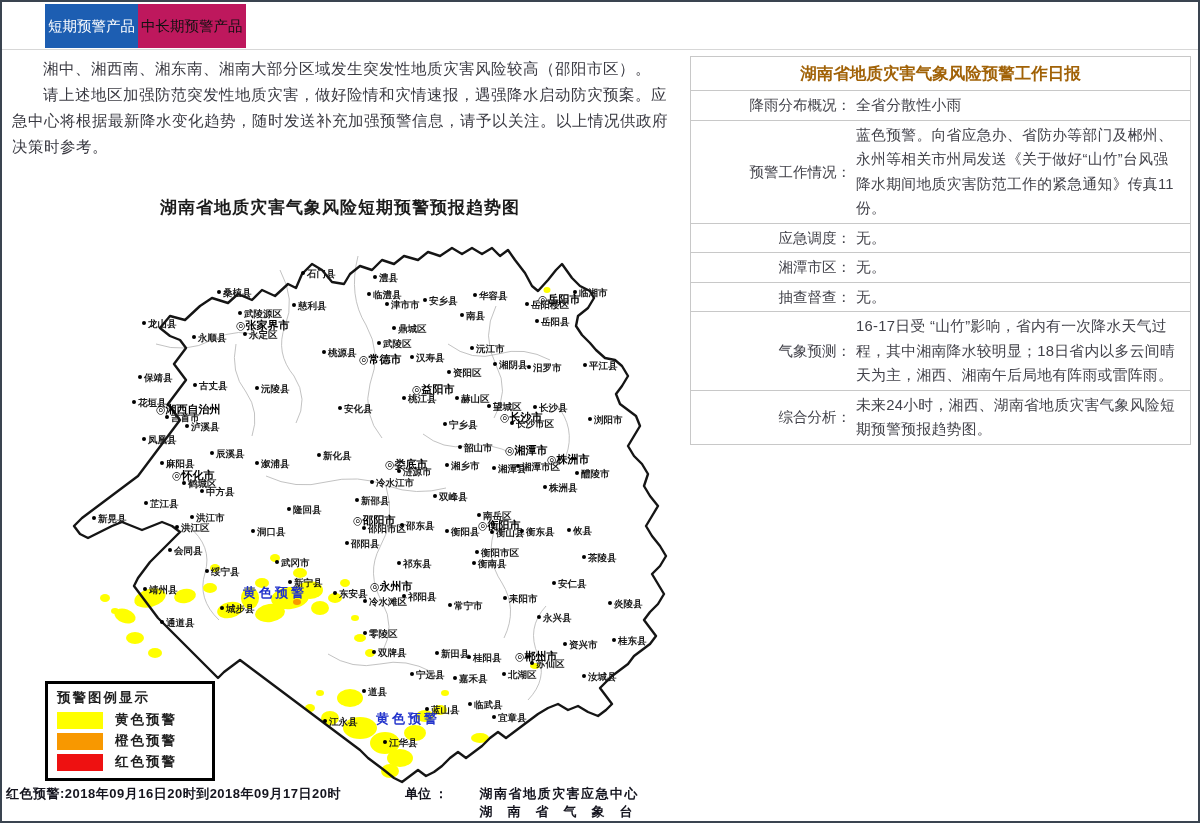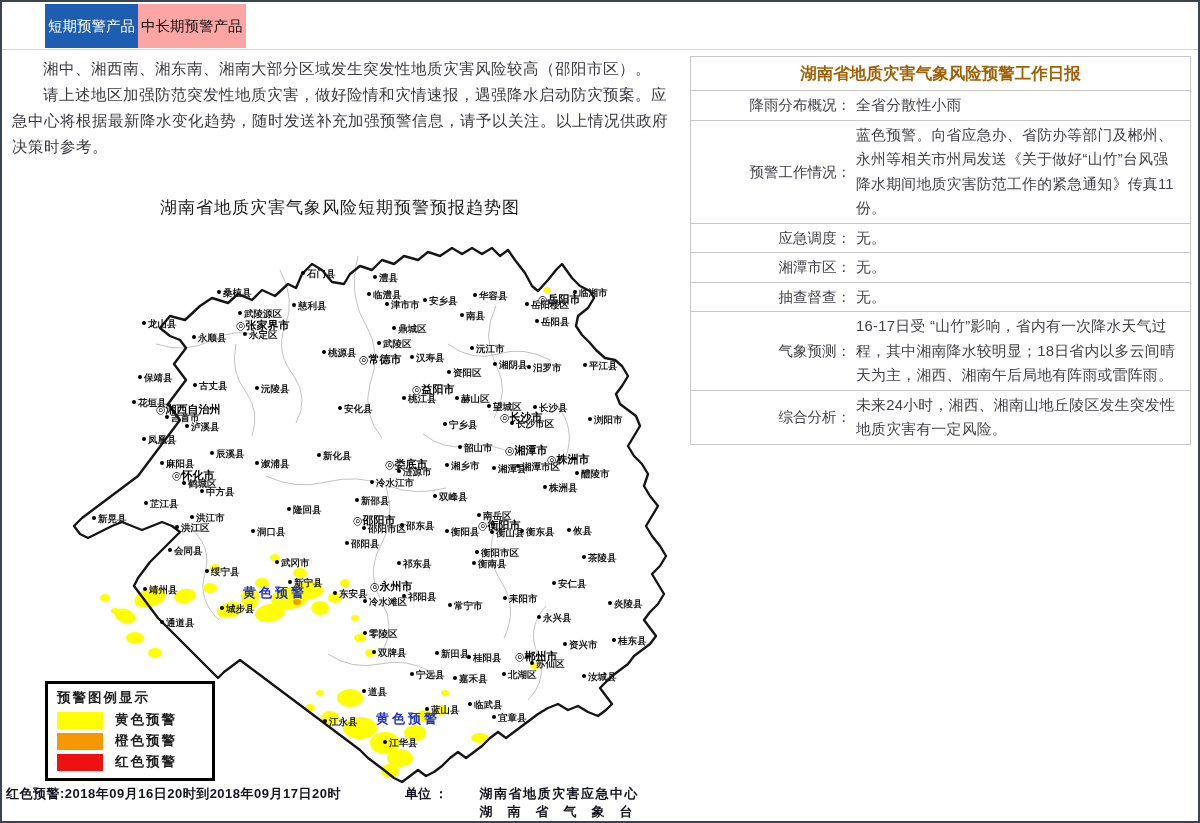--- a/index.html
+++ b/index.html
@@ -4,26 +4,26 @@
 <style>
   html,body{margin:0;padding:0;background:#e8e8e8;}
   *{box-sizing:border-box;}
   body{font-family:"Liberation Sans","DejaVu Sans",sans-serif;}
   .page{position:relative;width:1200px;height:823px;background:#ffffff;border:2px solid #3a4450;overflow:hidden;}
   
   .header{position:relative;height:48px;background:#ffffff;border-bottom:1px solid #d7d7d7;}
   .tabbar{position:absolute;left:43px;top:2px;display:flex;align-items:center;}
   .tab{height:44px;line-height:44px;font-size:14.5px;padding:0 3px;cursor:pointer;white-space:nowrap;}
   .tab-active{background:#1d5eb2;color:#ffffff;}
-  .tab-inactive{background:#fca5a5;color:#111111;}
+  .tab-inactive{background:#be185d;color:#111111;}
   .content{position:relative;height:769px;}
   
   .paras{position:absolute;top:6px;left:10px;width:668px;color:#3a3a42;font-size:15.5px;line-height:26px;letter-spacing:0.5px;}
   .paras p{margin:0;text-indent:2em;}
-  .map-title{position:absolute;top:146px;left:0;width:676px;text-align:center;font-size:17px;font-weight:normal;color:#1b1b1b;letter-spacing:1px;}
+  .map-title{position:absolute;top:146px;left:0;width:676px;text-align:center;font-size:17px;font-weight:bold;color:#1b1b1b;letter-spacing:1px;}
   .map-wrap{position:absolute;top:176px;left:26px;width:645px;height:588px;}
   #map-svg{width:645px;height:588px;display:block;}
   
   .legend{position:absolute;left:17px;top:455px;width:170px;background:#ffffff;border:3px solid #000000;padding:5px 9px 7px 9px;}
   .legend-title{font-size:13.5px;font-weight:bold;color:#222;letter-spacing:2px;margin-bottom:4px;}
   .legend-row{display:flex;align-items:center;margin-top:3px;}
   .swatch{width:46px;height:17px;margin-right:12px;flex:0 0 auto;}
   .legend-label{font-size:13.5px;font-weight:bold;color:#222;letter-spacing:2px;}
   
   .footer{position:absolute;top:735px;left:4px;width:670px;display:flex;align-items:flex-start;color:#14141e;}
@@ -396,18 +396,18 @@
       <div class="trow">
         <div class="tlabel">抽查督查：</div>
         <div class="tvalue">无。</div>
       </div>
       <div class="trow">
         <div class="tlabel">气象预测：</div>
         <div class="tvalue">16-17日受 “山竹”影响，省内有一次降水天气过程，其中湘南降水较明显；18日省内以多云间晴天为主，湘西、湘南午后局地有阵雨或雷阵雨。</div>
       </div>
       <div class="trow">
         <div class="tlabel">综合分析：</div>
-        <div class="tvalue">未来24小时，湘西、湘南山地丘陵区发生突发性地质灾害有一定风险。</div>
+        <div class="tvalue">未来24小时，湘西、湖南省地质灾害气象风险短期预警预报趋势图。</div>
       </div>
     </div>
 
   </div>
 </div>
 
 </body></html>

